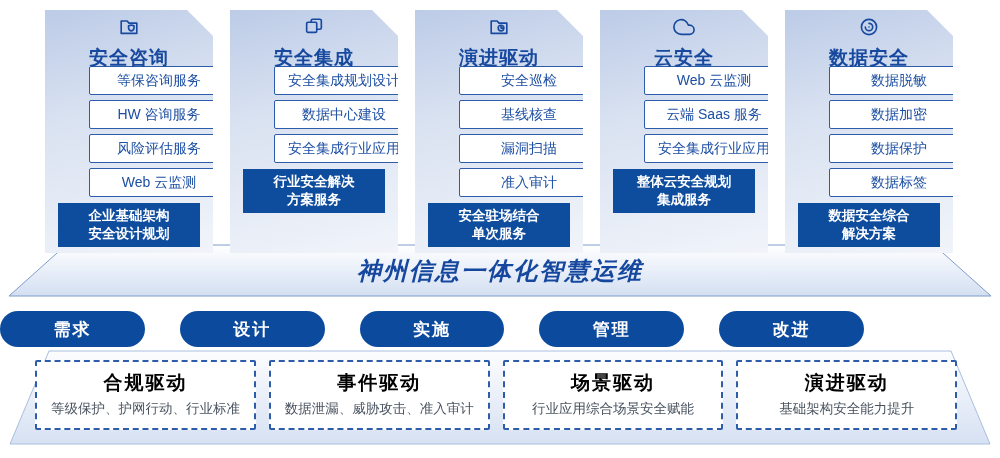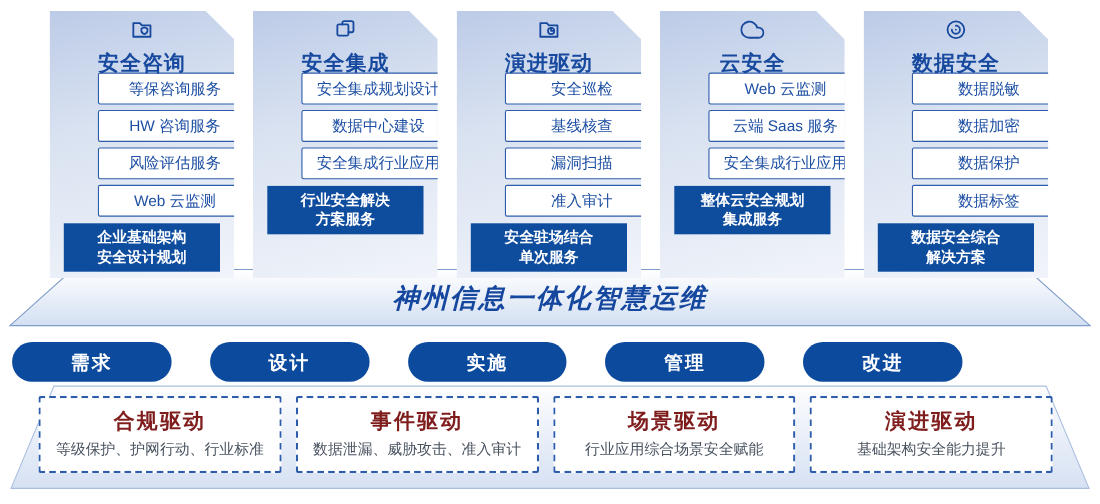--- a/index.html
+++ b/index.html
@@ -34,35 +34,35 @@
 
   
   .banner-svg { position:absolute; left:0; top:244px; z-index:1; }
   .banner-title {
     position:absolute; left:0; top:244px; width:1000px; height:53px; z-index:2;
     display:flex; align-items:center; justify-content:center;
     font-size:24px; font-weight:bold; font-style:italic; color:#15479e; letter-spacing:2px;
   }
 
   
-  .phases { position:absolute; left:11px; top:311px; width:864px; display:flex; justify-content:center; gap:35px; z-index:3; }
+  .phases { position:absolute; left:0; top:311px; width:864px; display:flex; justify-content:center; gap:35px; z-index:3; }
   .pill {
     width:150px; height:36px; border-radius:18px; background:#0c4a9e;
     color:#fff; font-size:17px; font-weight:bold; letter-spacing:2px;
     display:flex; align-items:center; justify-content:center;
   }
 
   
   .platform-svg { position:absolute; left:0; top:350px; z-index:1; }
   .drivers { position:absolute; left:35px; top:360px; width:922px; display:flex; gap:13px; z-index:3; }
   .driver {
     flex:1; height:70px; background:#fff; border:2px dashed #2d5cab; border-radius:2px;
     text-align:center; padding-top:8px;
   }
-  .driver-title { font-size:19px; font-weight:bold; color:#7f1d1d; letter-spacing:2px; margin-bottom:4px; }
+  .driver-title { font-size:19px; font-weight:bold; color:#000000; letter-spacing:2px; margin-bottom:4px; }
   .driver-sub { font-size:13.5px; color:#48525f; white-space:nowrap; }
 </style>
 </head>
 <body>
 
 <div class="stage">
 
   <svg class="banner-svg" width="1000" height="54">
     <defs>
       <linearGradient id="gBanner" x1="0" y1="0" x2="0" y2="1">

